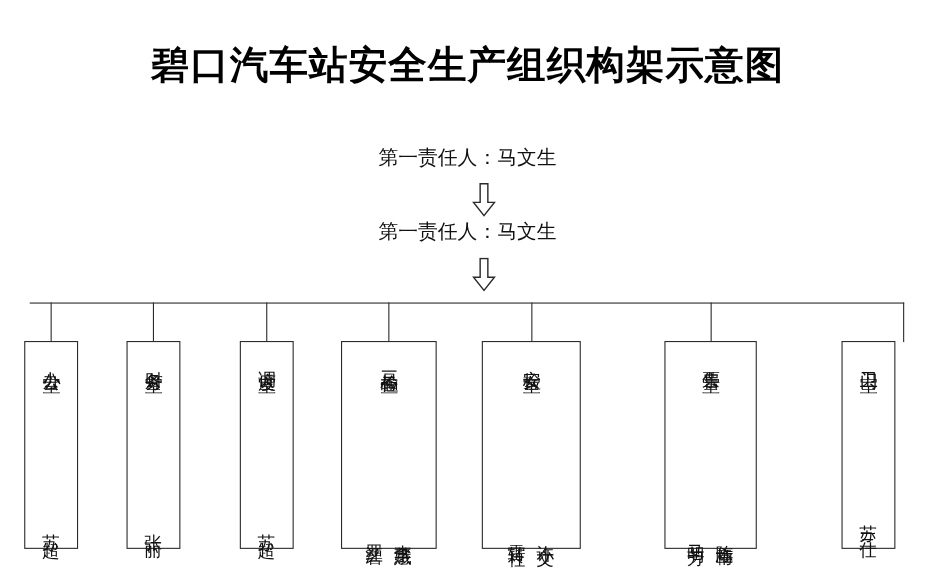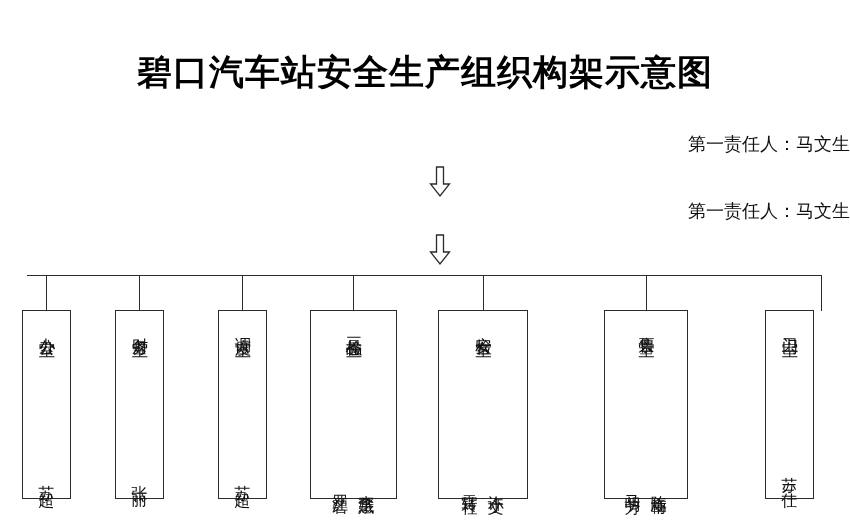--- a/index.html
+++ b/index.html
@@ -27,29 +27,28 @@
     left: 0;
     top: 38px;
     width: 850px;
     text-align: center;
     font-size: 35px;
     line-height: 44px;
     font-weight: 700;
     letter-spacing: 1px;
     color: #000000;
     white-space: nowrap;
-    margin-top: 12px;
   }
 
   
   .resp-line {
     position: absolute;
     width: 850px;
     left: 0;
-    text-align: right;
+    text-align: center;
     font-size: 18px;
     line-height: 22px;
     font-weight: 400;
     color: #111111;
     white-space: nowrap;
   }
   .resp-line-1 { top: 133px; }
   .resp-line-2 { top: 200px; }
 
   

